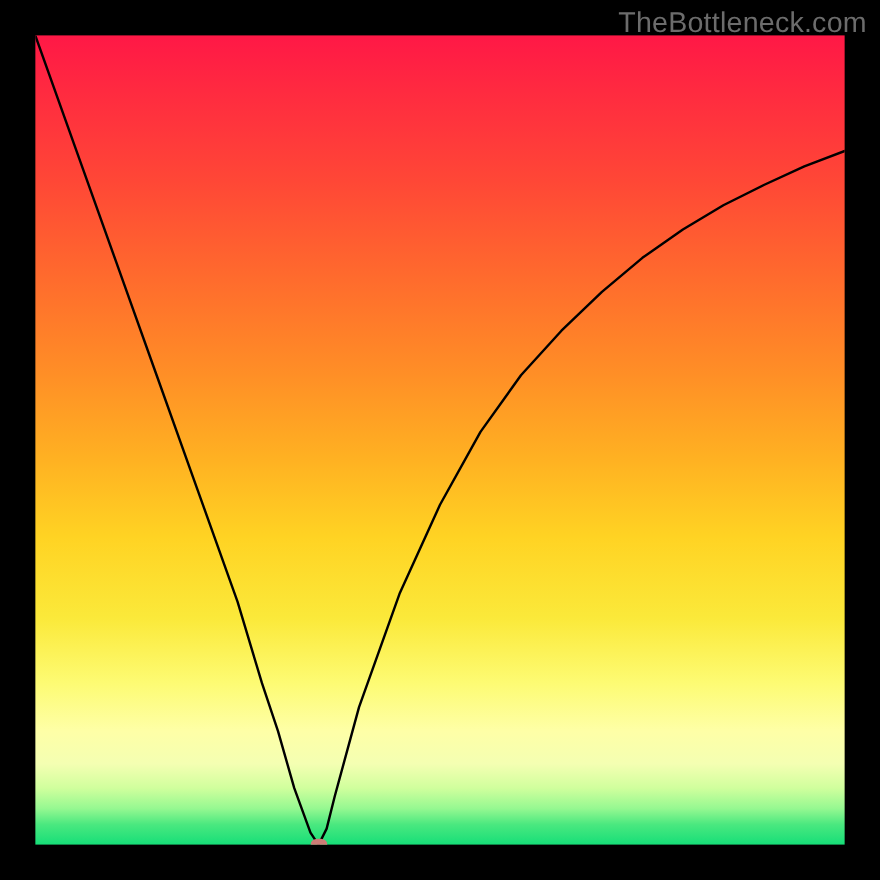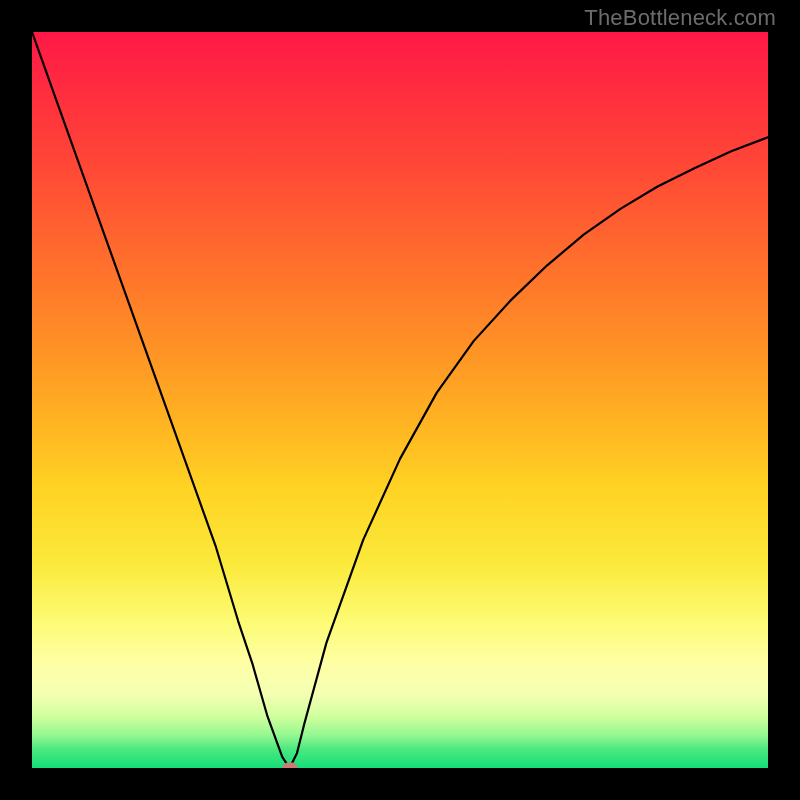--- a/index.html
+++ b/index.html
@@ -54,23 +54,23 @@
     position: absolute;
     width: 15px;
     height: 11px;
     background: #cd7b76;
     border-radius: 6px / 5px;
     transform: translate(-50%, -50%);
   }
   .watermark {
     position: absolute;
     top: 5px;
-    right: 24px;
+    right: 12px;
     color: #6c6c6c;
-    font-size: 22px;
+    font-size: 26px;
     font-weight: 500;
     letter-spacing: 0.2px;
   }
 </style>
 </head>
 <body>
 
 <div class="outer">
   <div class="watermark">TheBottleneck.com</div>
   <div class="plot">

